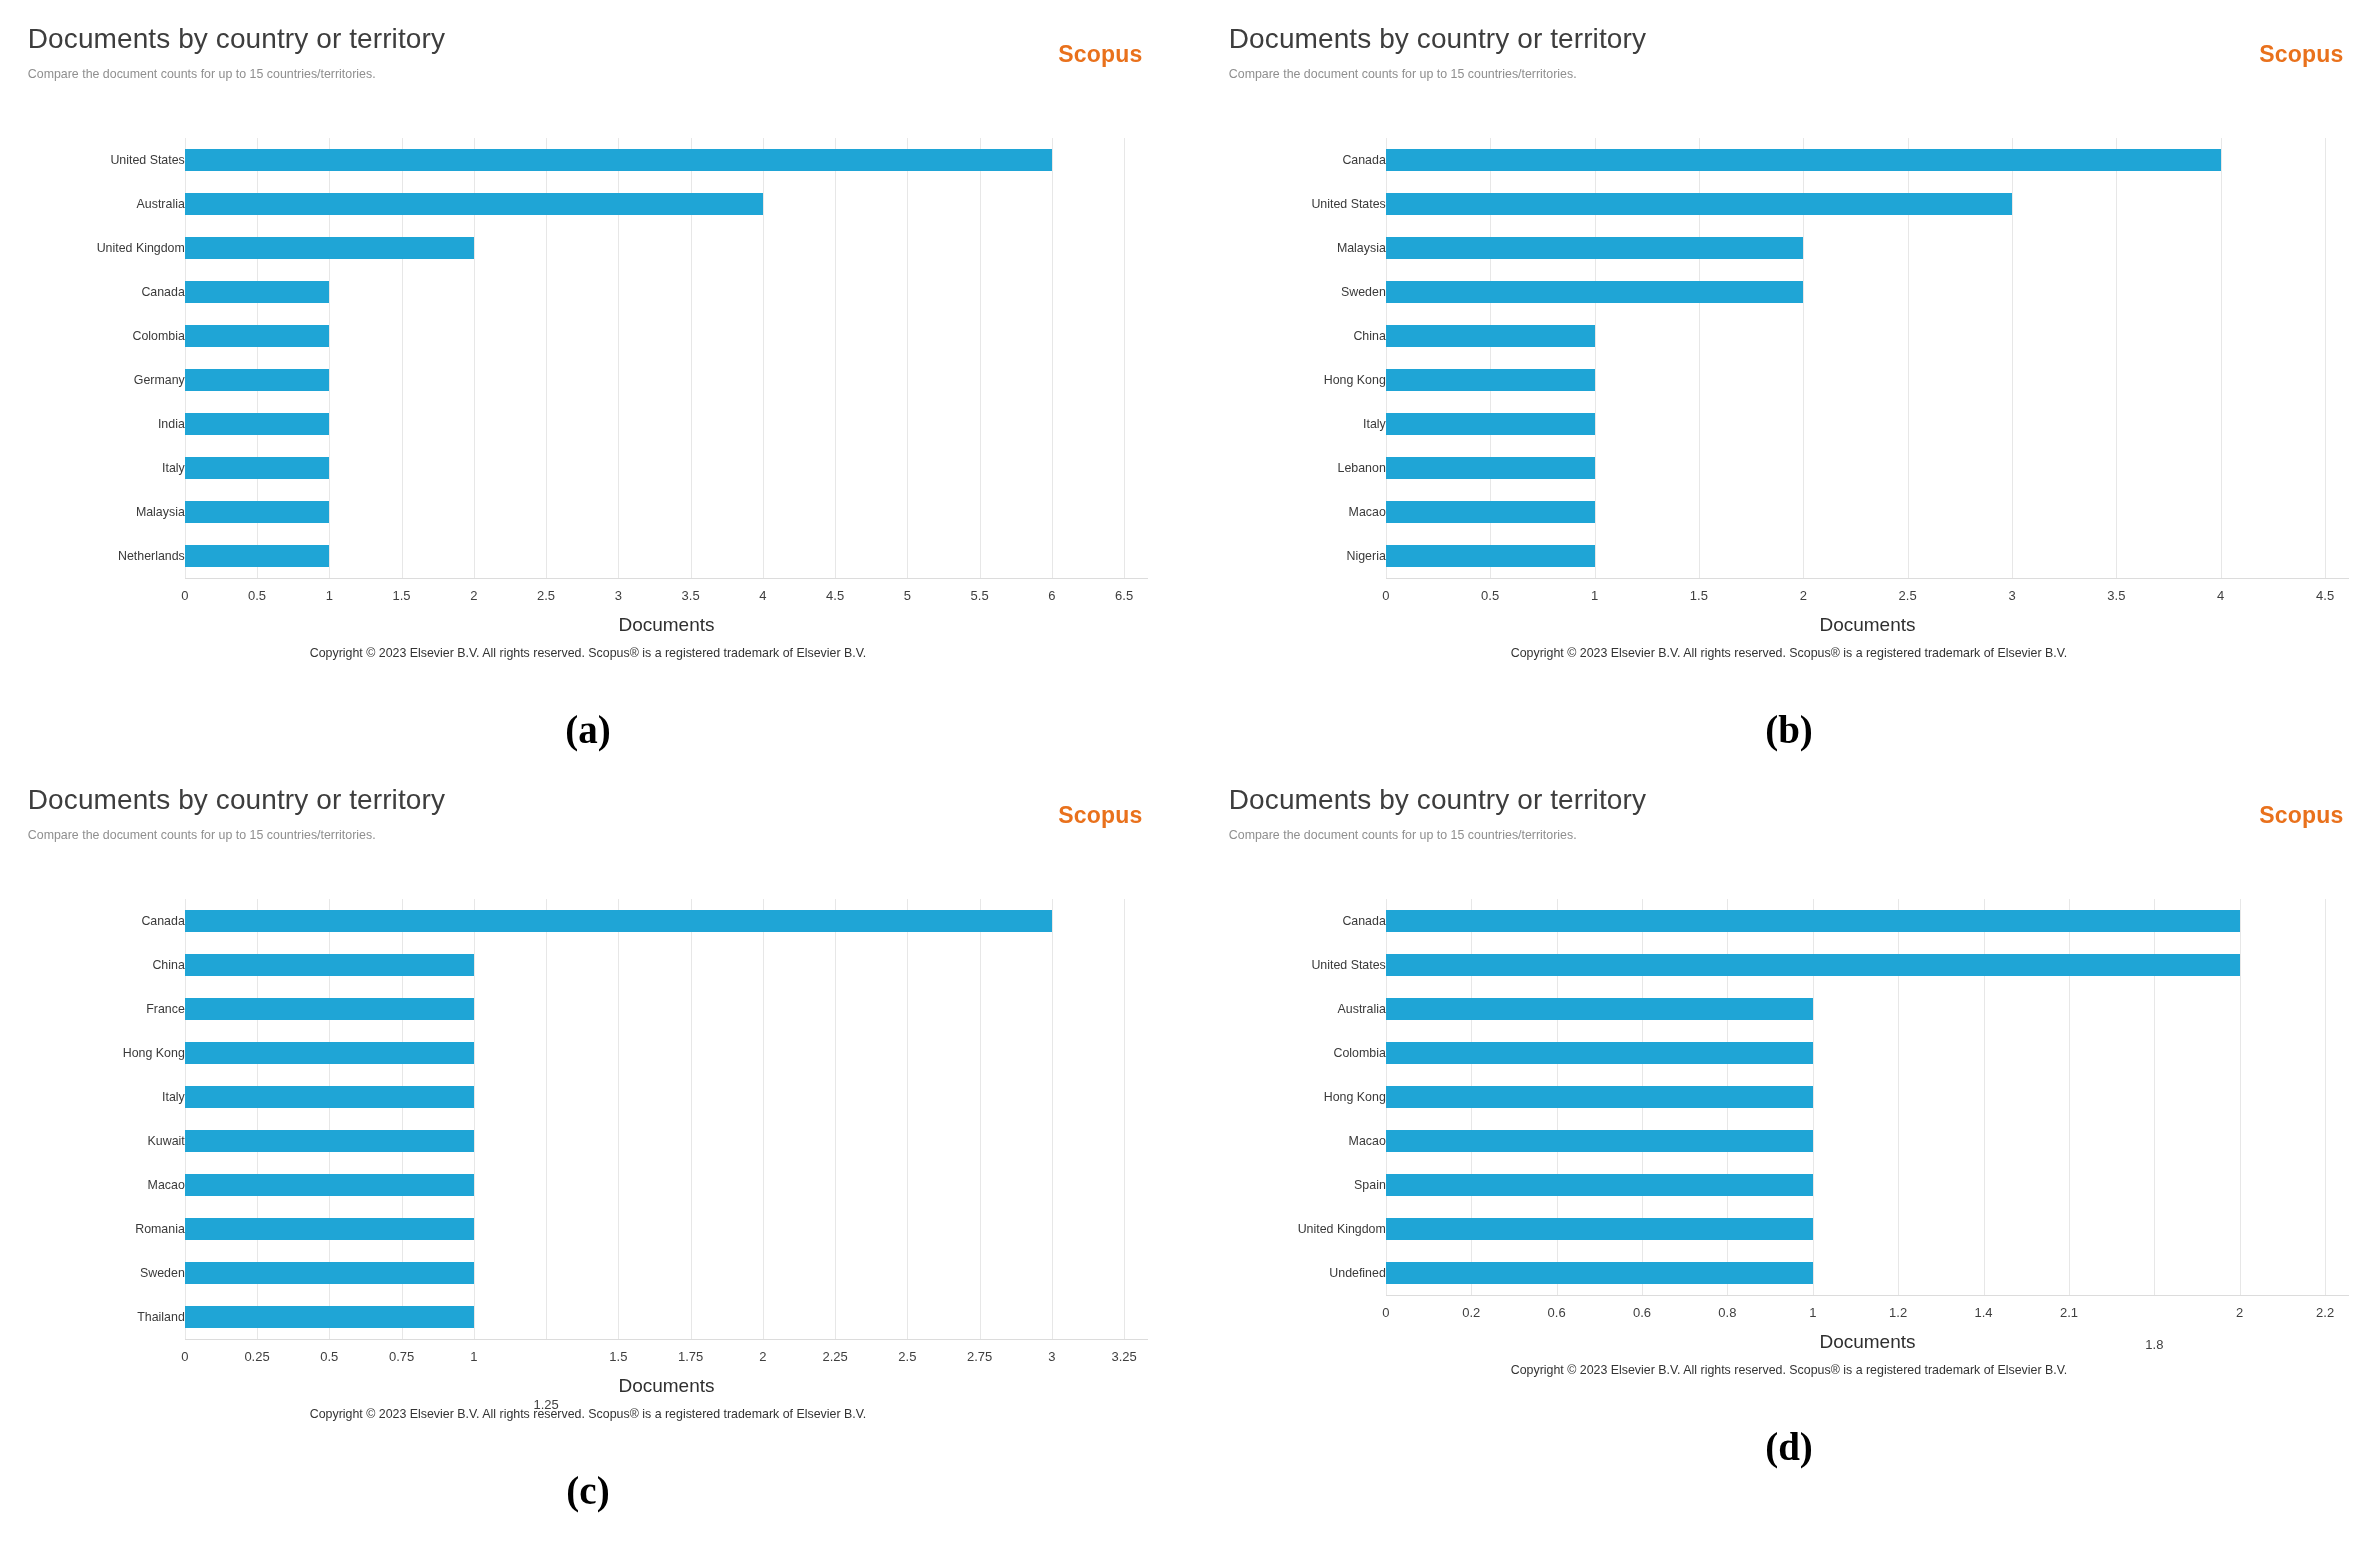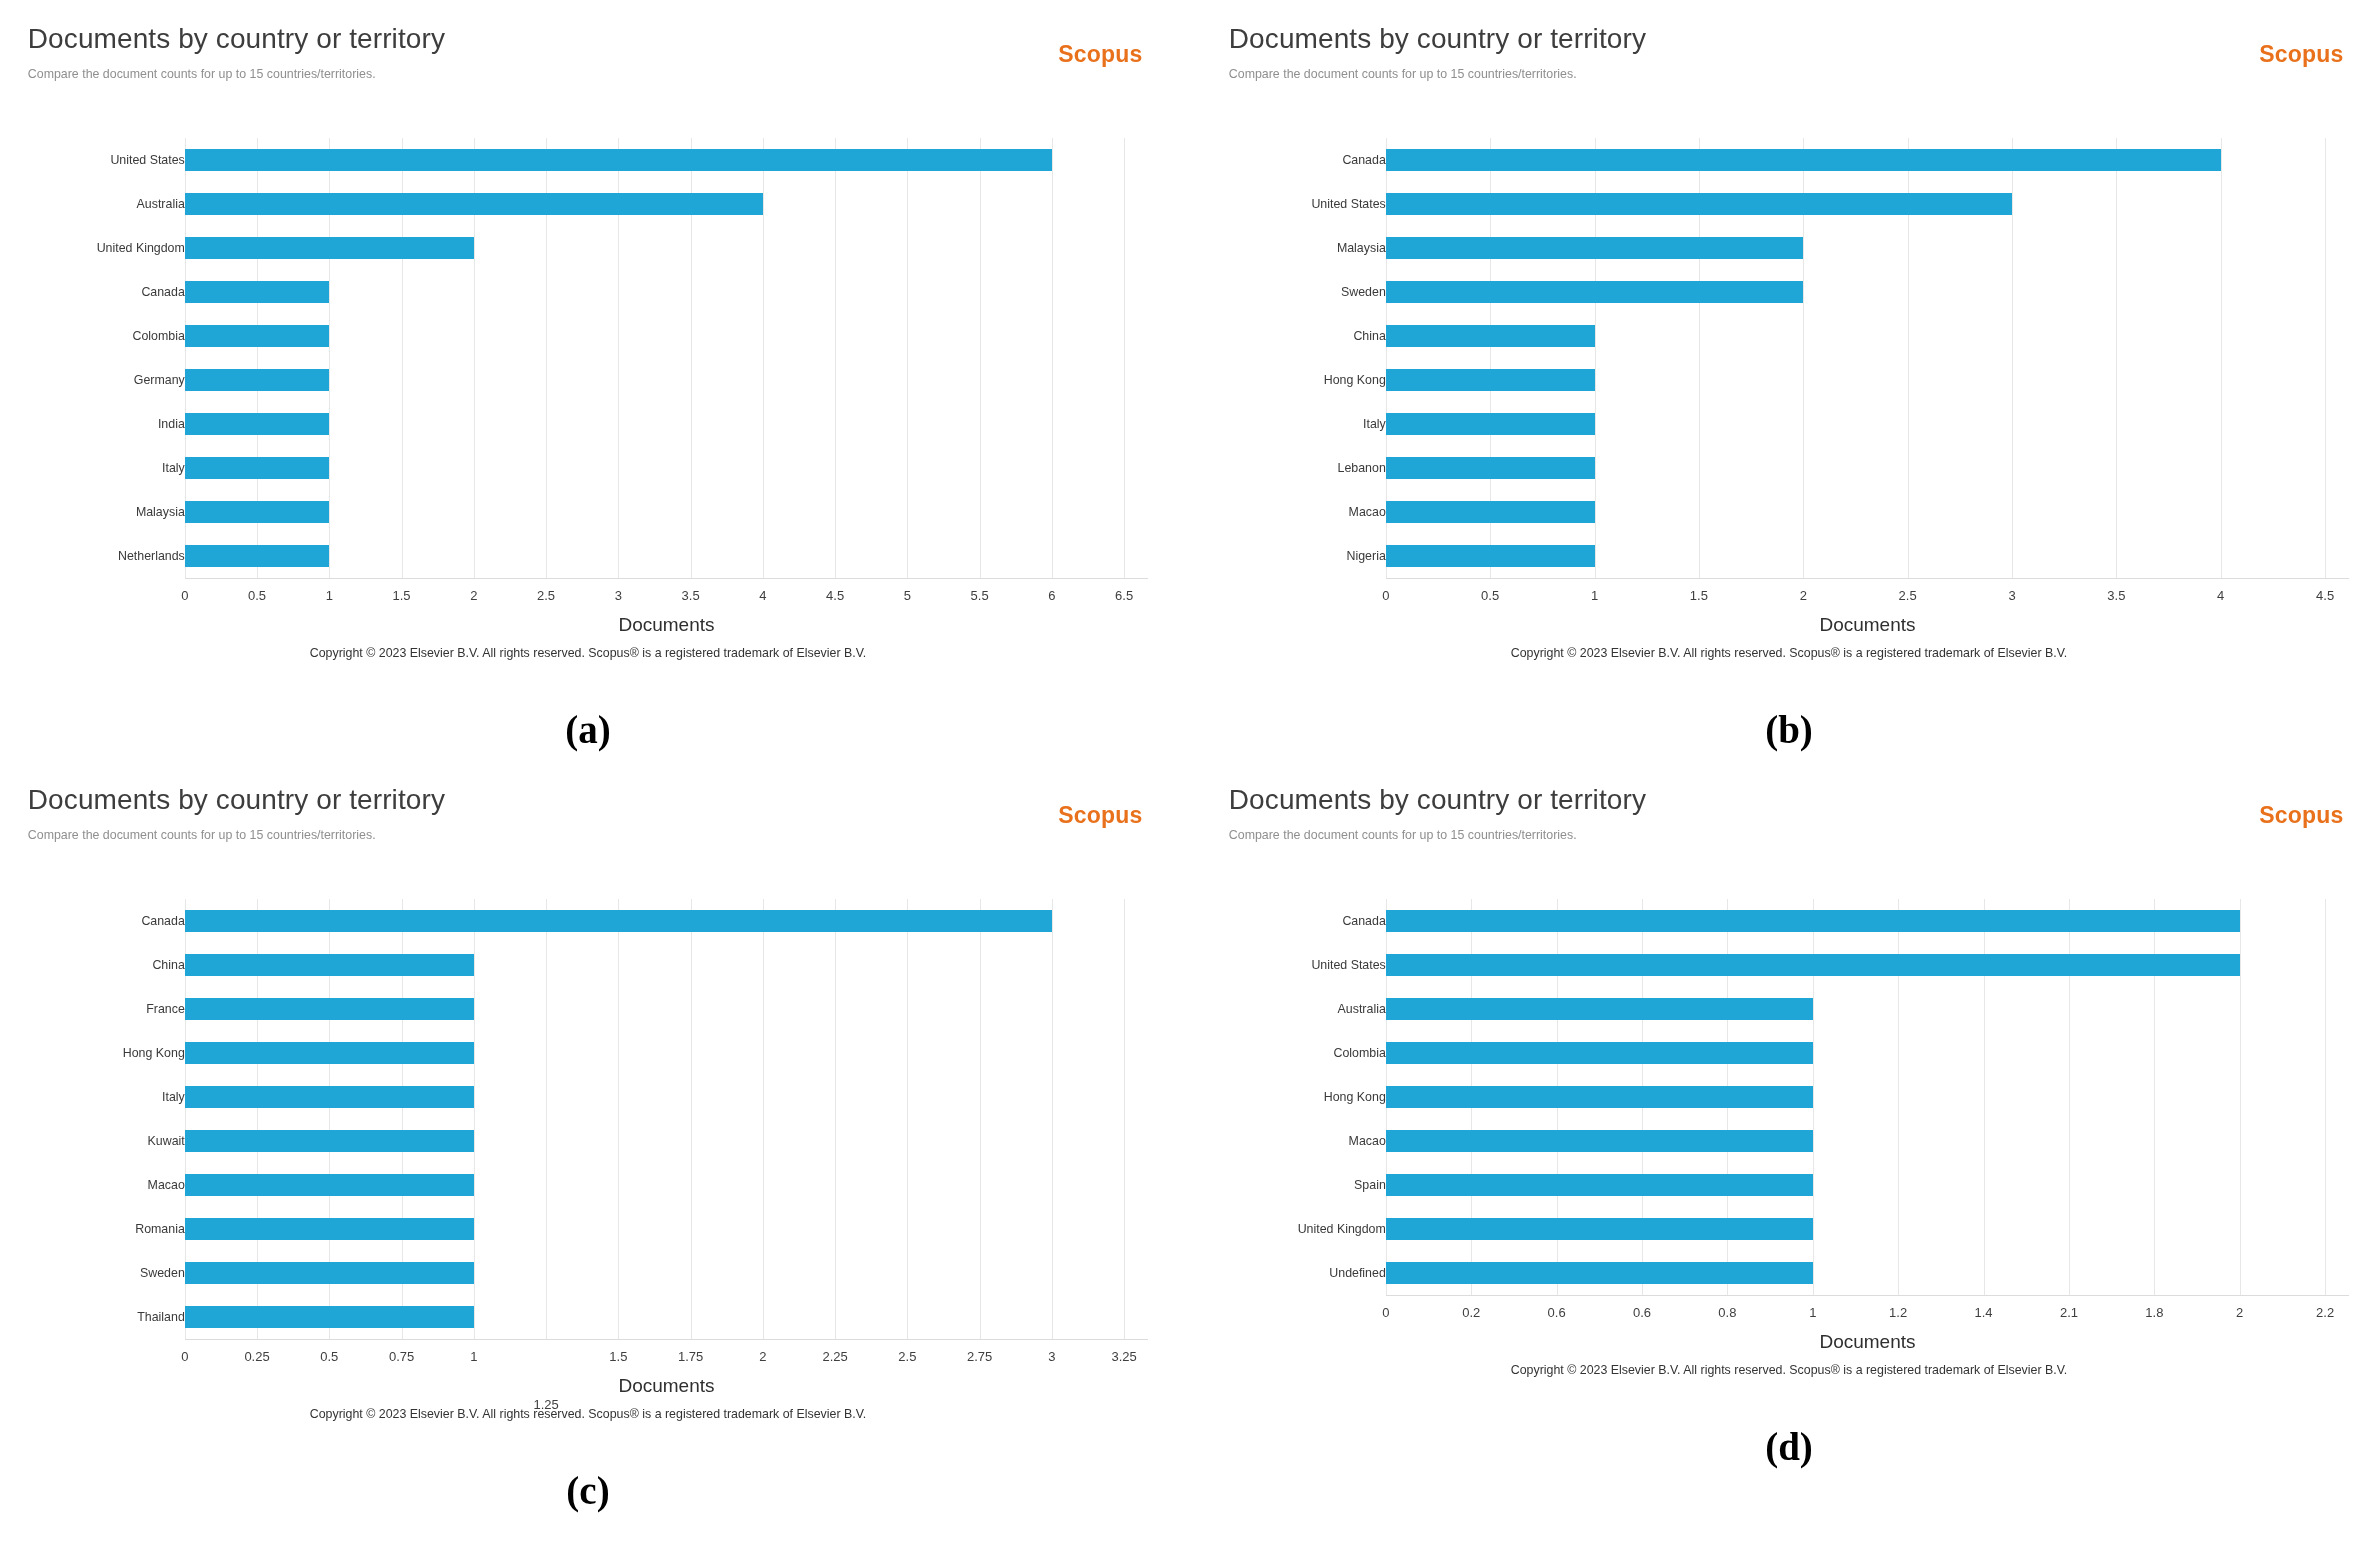--- a/index.html
+++ b/index.html
@@ -448,21 +448,21 @@
       <div class="xaxis">
           <div class="tick-label" style="left: 0%;">0</div>
           <div class="tick-label" style="left: 8.86364%;">0.2</div>
           <div class="tick-label" style="left: 17.7273%;">0.6</div>
           <div class="tick-label" style="left: 26.5909%;">0.6</div>
           <div class="tick-label" style="left: 35.4545%;">0.8</div>
           <div class="tick-label" style="left: 44.3182%;">1</div>
           <div class="tick-label" style="left: 53.1818%;">1.2</div>
           <div class="tick-label" style="left: 62.0455%;">1.4</div>
           <div class="tick-label" style="left: 70.9091%;">2.1</div>
-          <div class="tick-label" style="left: 79.7727%;">1.8</div>
+          <div class="tick-label" style="left: 79.7727%; margin-top: 32px;">1.8</div>
           <div class="tick-label" style="left: 88.6364%;">2</div>
           <div class="tick-label" style="left: 97.5%;">2.2</div>
         </div>
       <div class="xlabel">Documents</div>
       <div class="copyright">Copyright © 2023 Elsevier B.V. All rights reserved. Scopus® is a registered trademark of Elsevier B.V.</div>
     </div>
     <div class="panel-label">(d)</div>
   </section>
 
 </div>

